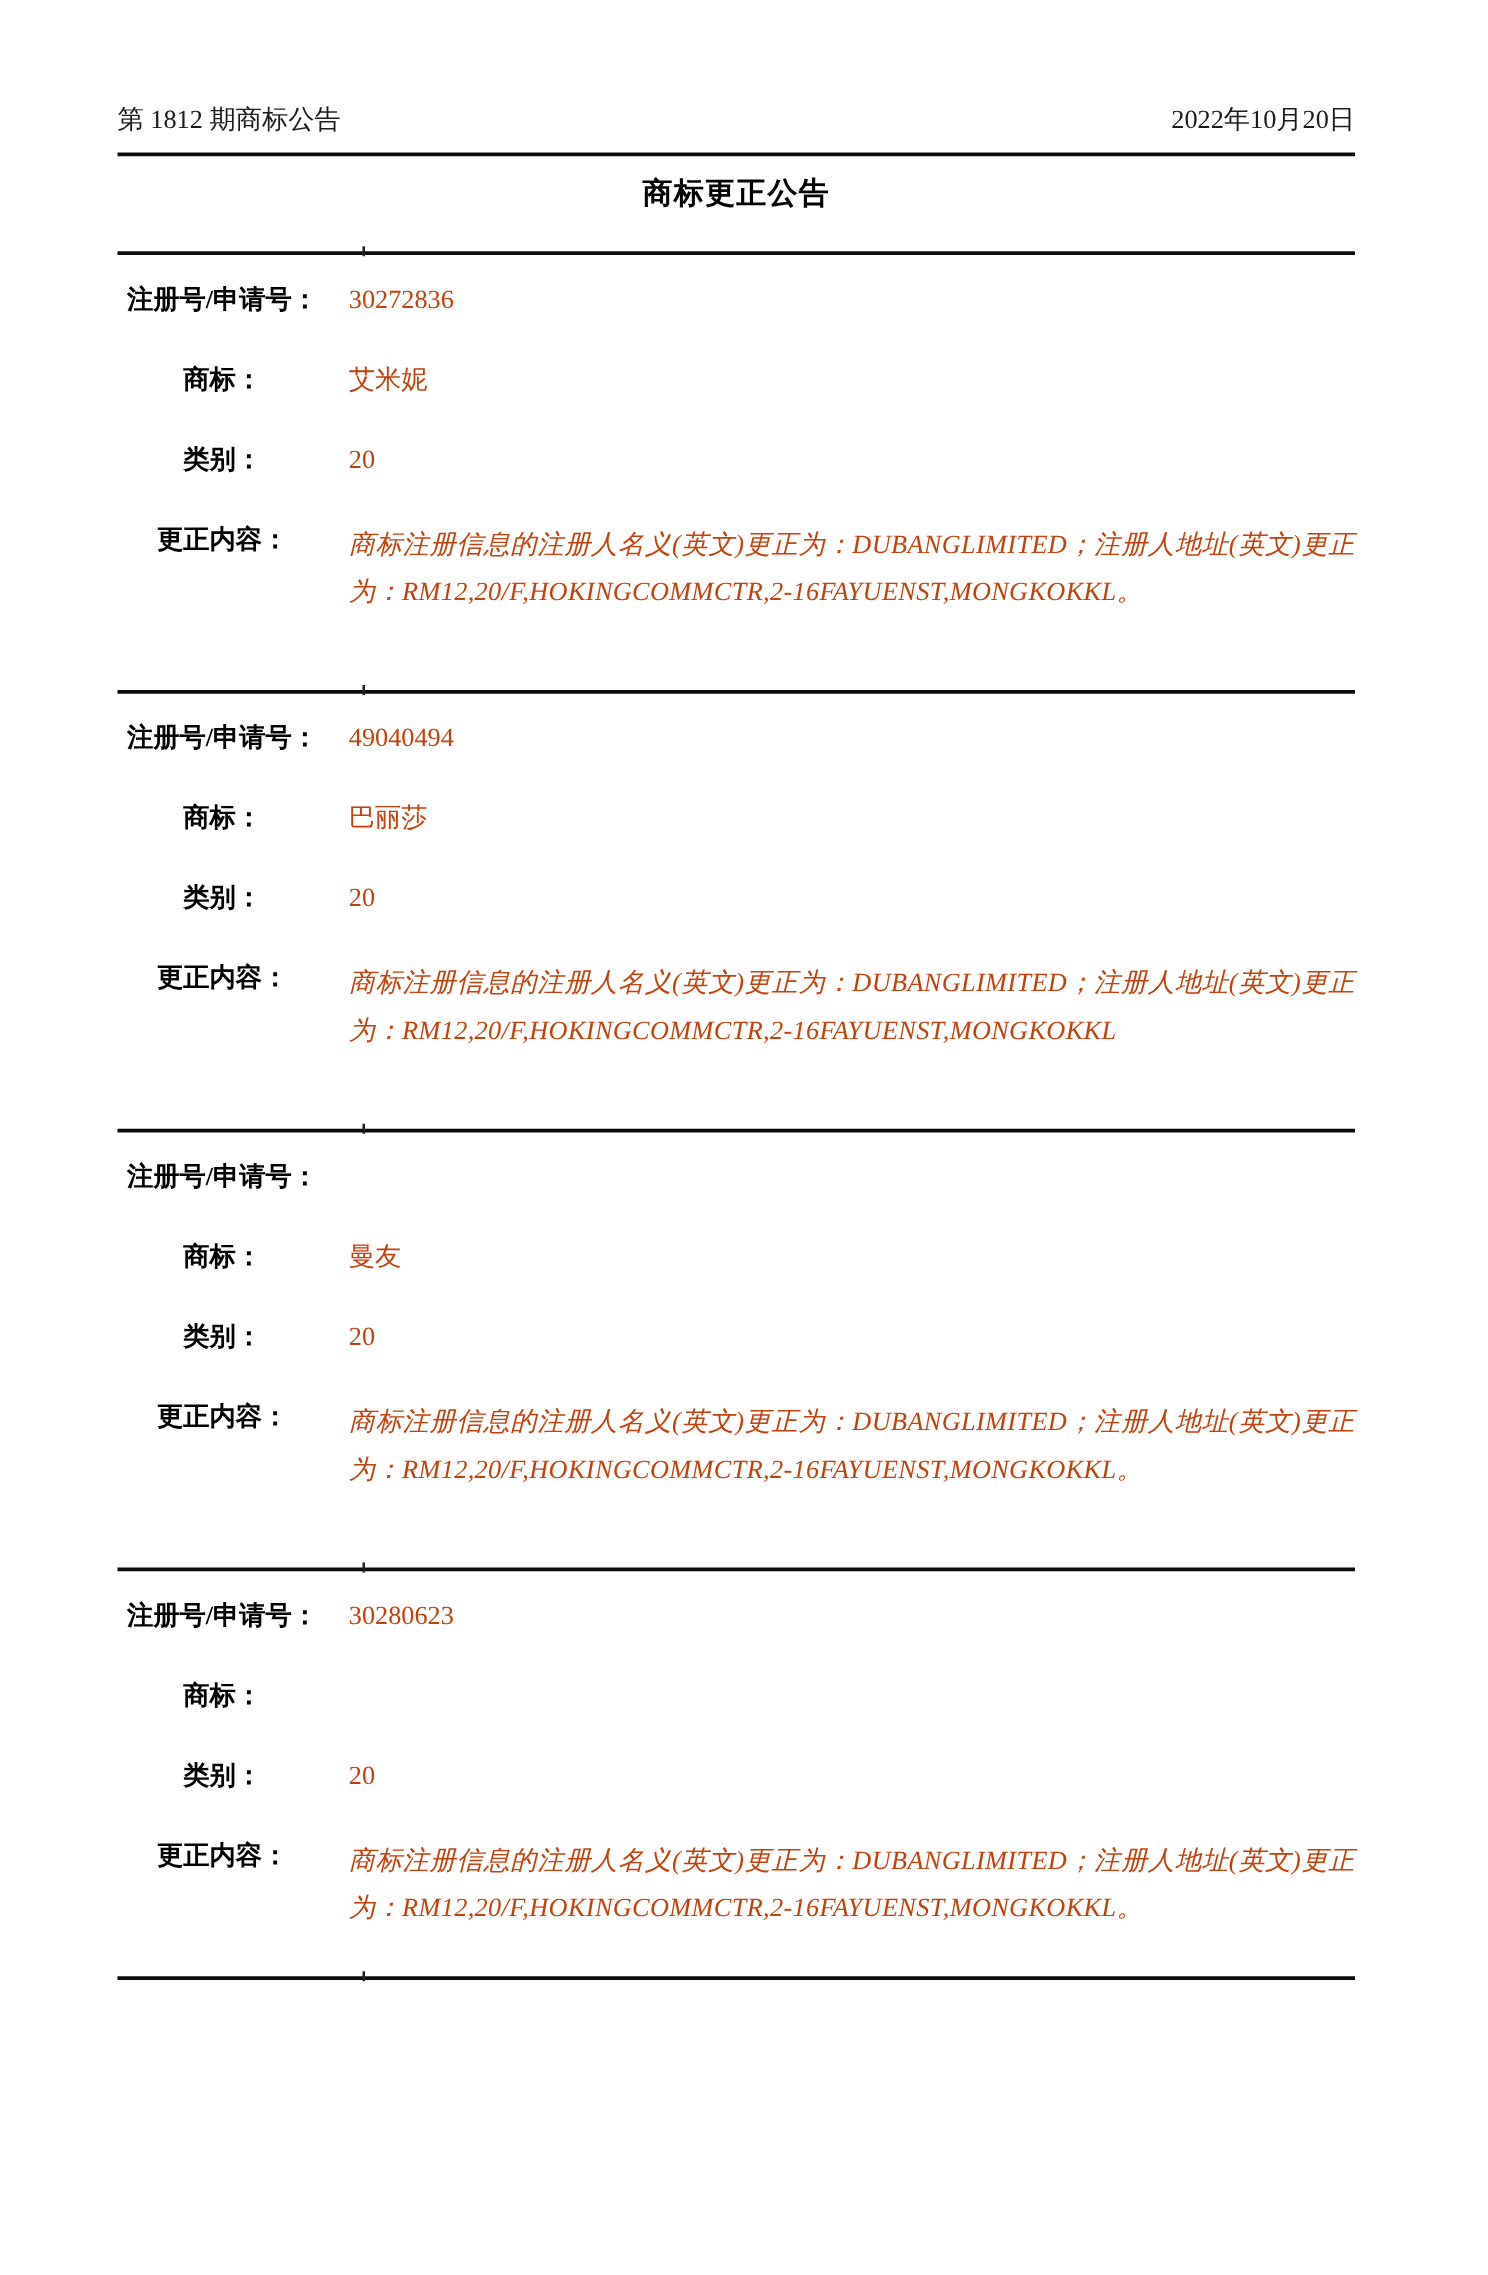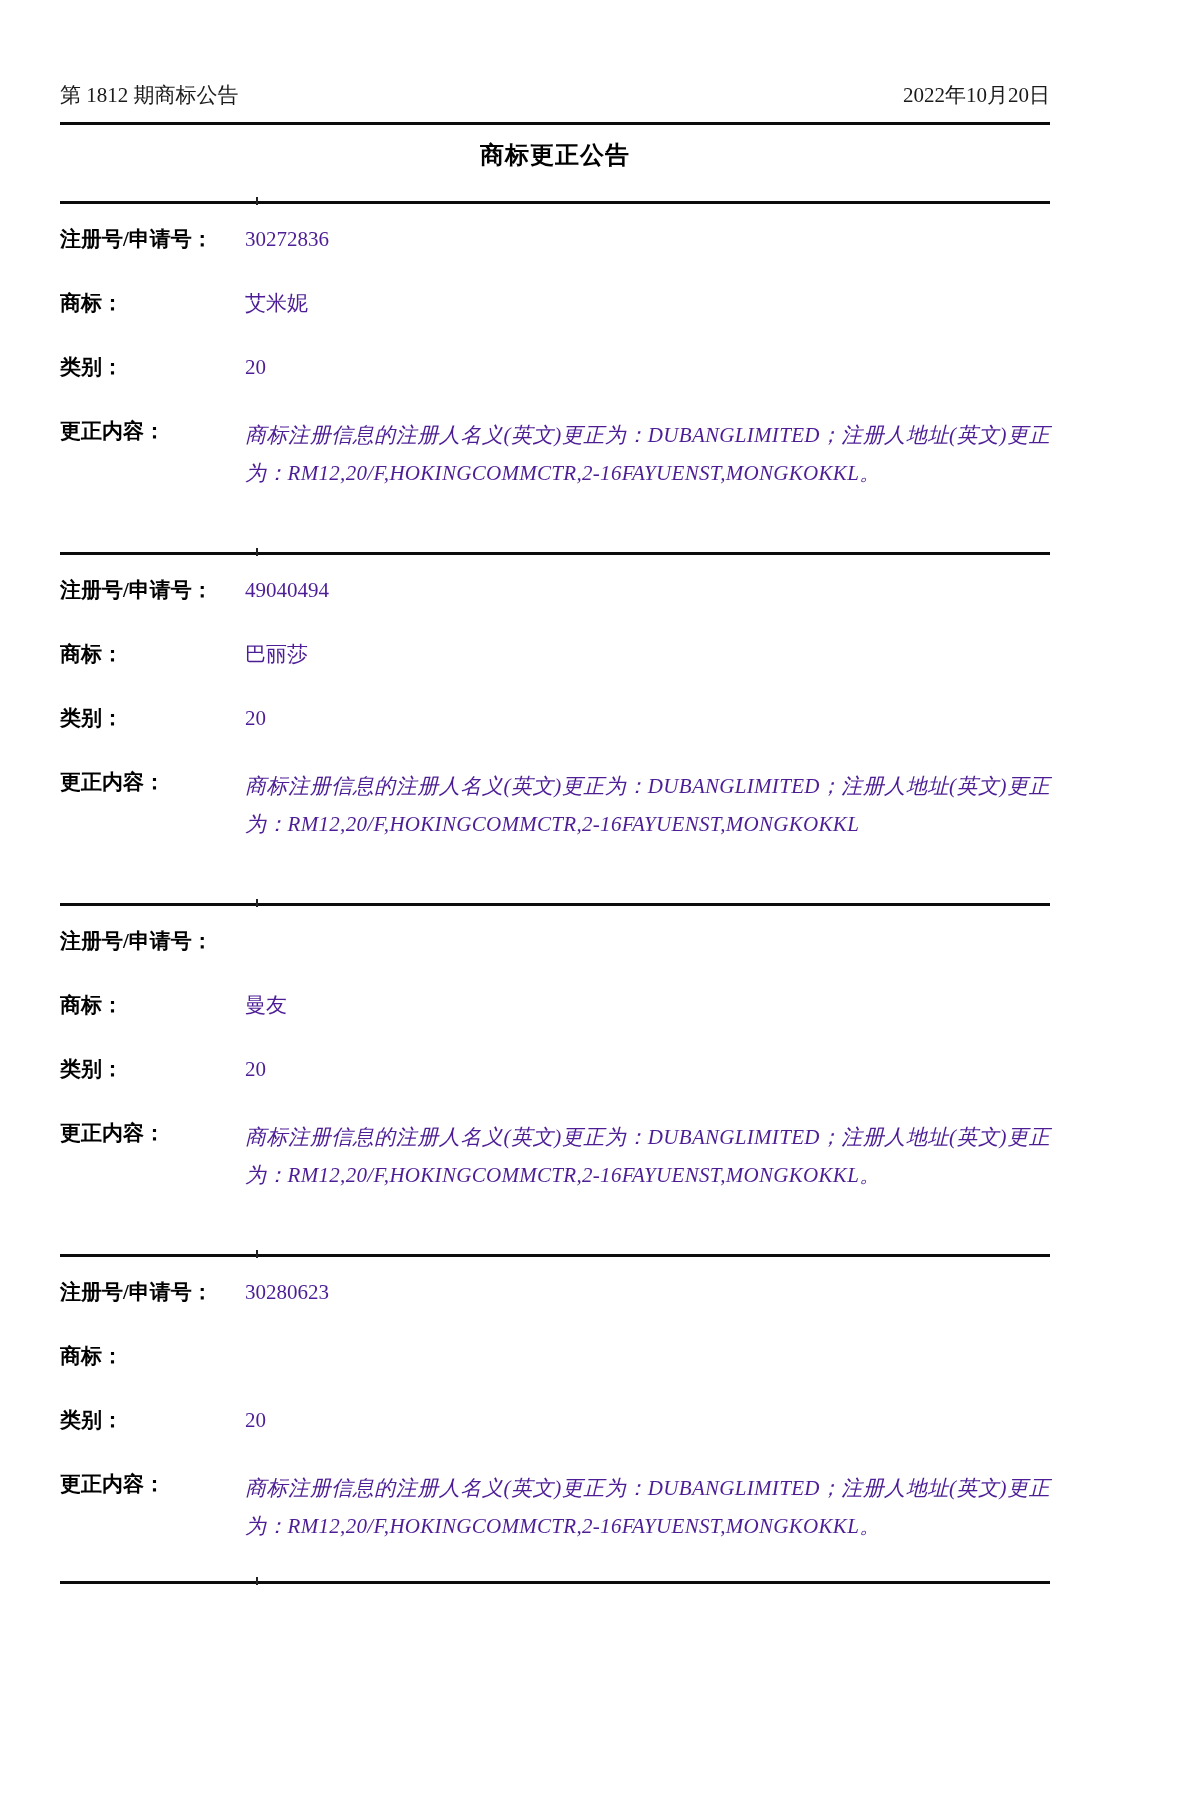--- a/index.html
+++ b/index.html
@@ -5,21 +5,21 @@
   html,body{margin:0;padding:0;background:#ffffff;}
   .page{
     position:relative;
     width:1190px;height:1820px;
     margin:0 auto;
     background:#ffffff;
     color:#111111;
     font-family:"Liberation Serif","DejaVu Serif",serif;
     overflow:hidden;
   }
-  .content{margin:0 60px;width:990px;}
+  .content{margin:0 94px;width:990px;}
 
   
   .header-row{
     display:flex;justify-content:space-between;align-items:flex-end;
     padding-top:82px;
     font-size:21px;line-height:26px;color:#1a1a1a;
   }
   .header-rule{margin-top:14px;height:3px;background:#0c0c0c;}
 
   
@@ -38,31 +38,31 @@
     width:2px;height:8px;background:#222;
   }
   .sep.bottom{margin-top:0;}
 
   
   .entry{padding:20px 0 36px 0;}
   .field-row{display:flex;align-items:flex-start;margin-bottom:34px;}
   .field-row:last-child{margin-bottom:0;}
   .field-label{
     flex:0 0 168px;
-    text-align:left;
+    text-align:center;
     font-weight:bold;
     font-size:21px;line-height:30px;
     color:#000;
     white-space:nowrap;
   }
   .field-value{
     margin-left:17px;
     flex:1 1 auto;
     font-size:21px;line-height:30px;
-    color:#4c1d95;
+    color:#c2410c;
   }
   .field-value.correction{
     line-height:38px;
     text-align:justify;
     text-justify:inter-ideograph;
     letter-spacing:0.3px;
     font-style:italic;
   }
 </style>
 </head>

